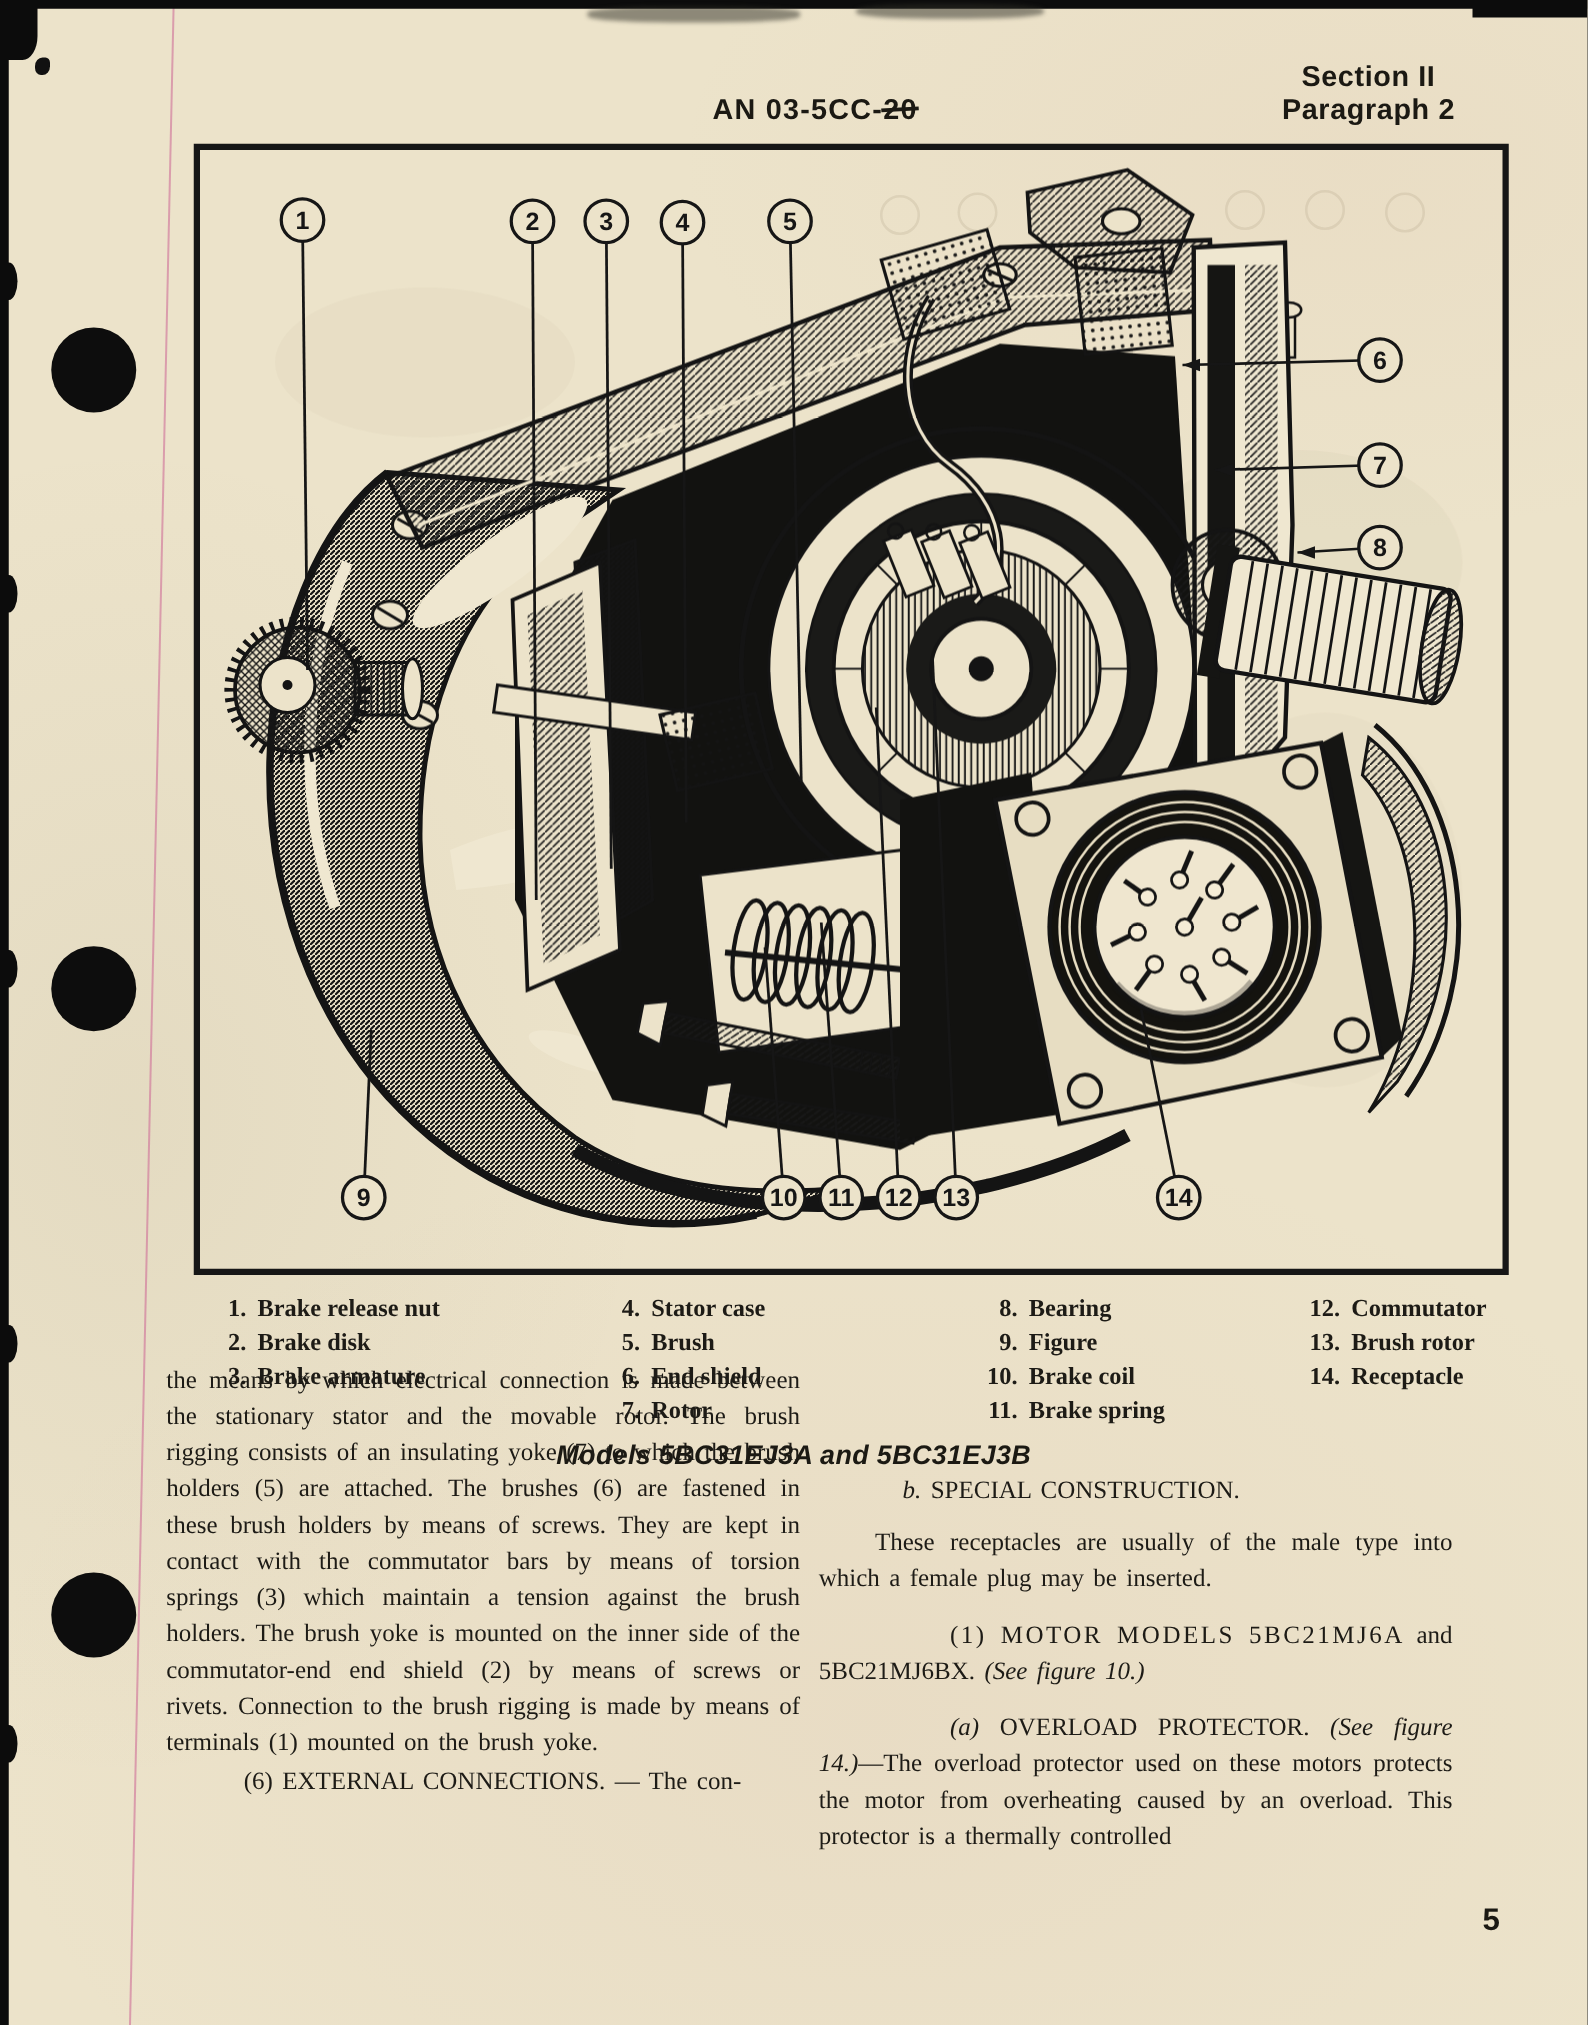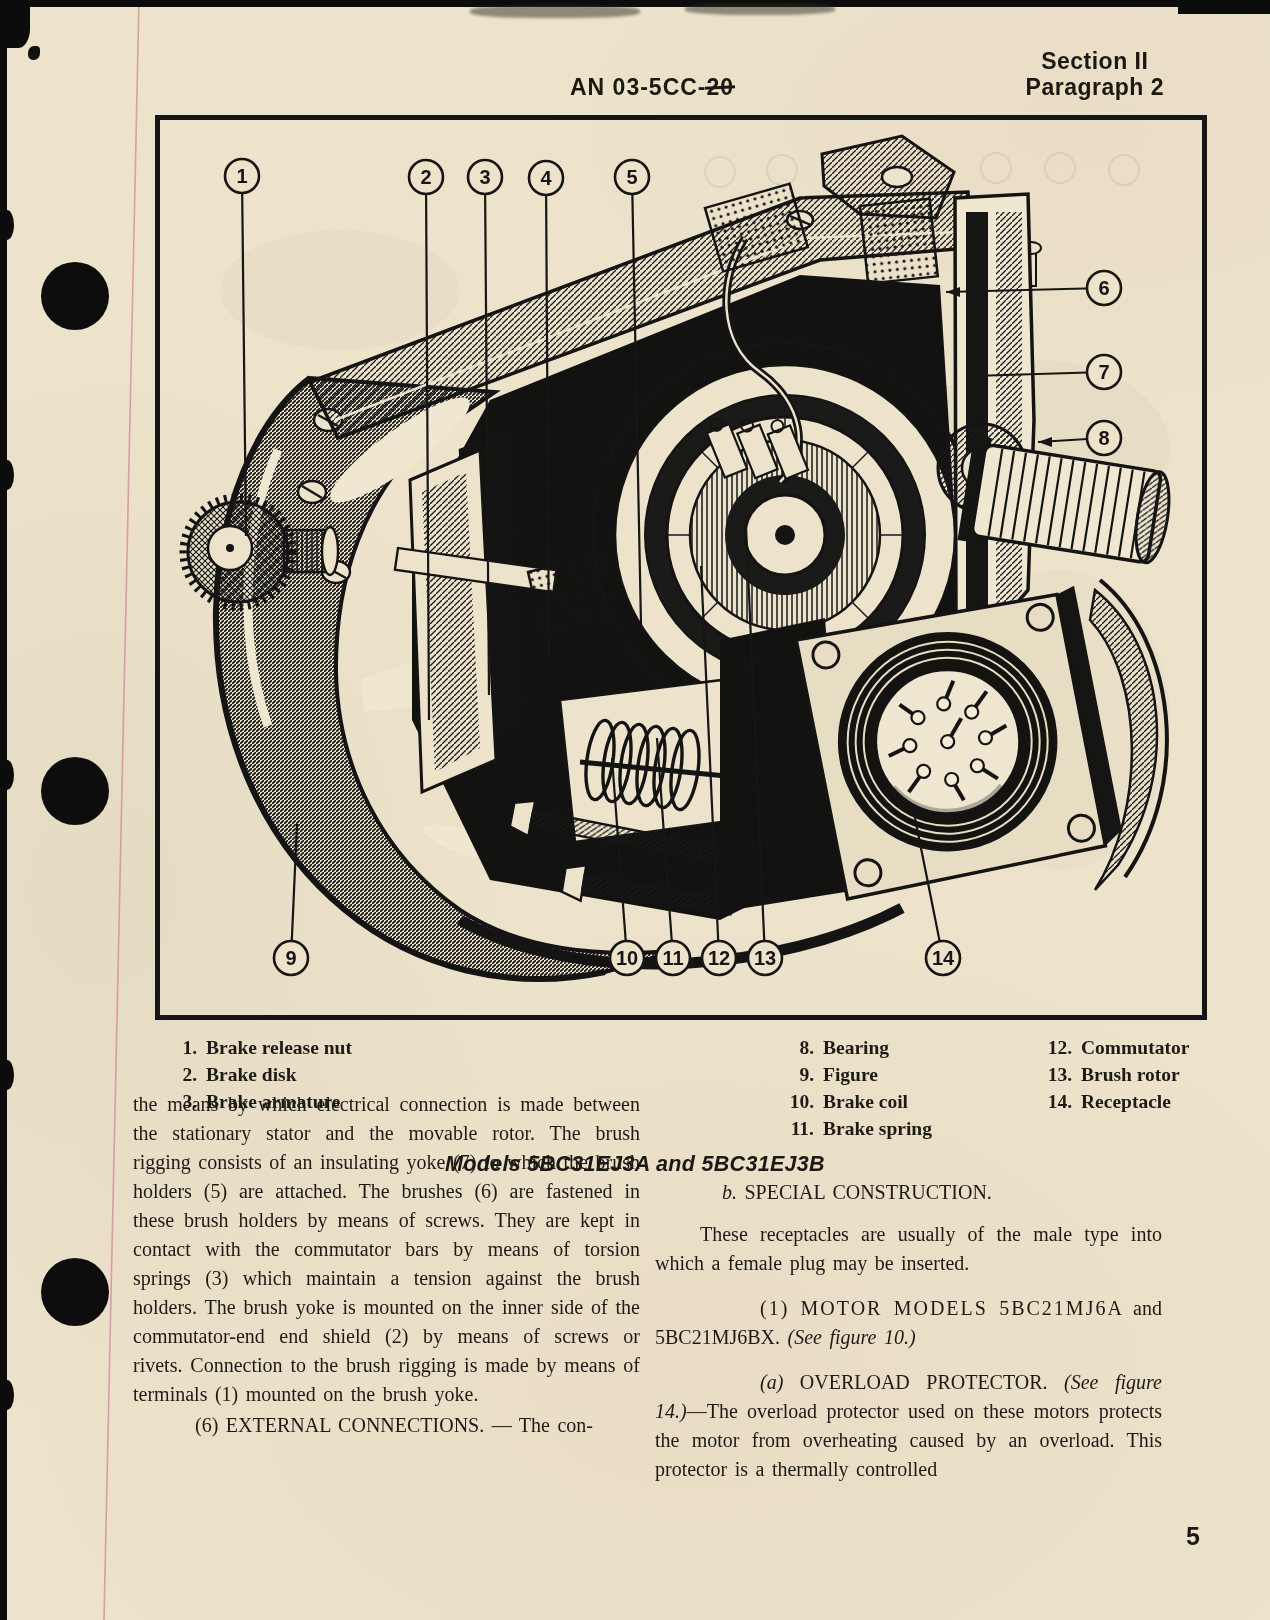--- a/index.html
+++ b/index.html
@@ -394,20 +394,26 @@
         </g>
     </svg>
   </div>
 
   <div class="abs" id="legend">
       <div class="legend-col" style="left: 10px;">
         <div class="legend-row"><span class="num">1.</span><span>Brake release nut</span></div>
         <div class="legend-row"><span class="num">2.</span><span>Brake disk</span></div>
         <div class="legend-row"><span class="num">3.</span><span>Brake armature</span></div>
       </div>
+      <div class="legend-col" style="left: 325px;">
+        <div class="legend-row"><span class="num">4.</span><span>Stator case</span></div>
+        <div class="legend-row"><span class="num">5.</span><span>Brush</span></div>
+        <div class="legend-row"><span class="num">6.</span><span>End shield</span></div>
+        <div class="legend-row"><span class="num">7.</span><span>Rotor</span></div>
+      </div>
       <div class="legend-col" style="left: 627px;">
         <div class="legend-row"><span class="num">8.</span><span>Bearing</span></div>
         <div class="legend-row"><span class="num">9.</span><span>Figure</span></div>
         <div class="legend-row"><span class="num">10.</span><span>Brake coil</span></div>
         <div class="legend-row"><span class="num">11.</span><span>Brake spring</span></div>
       </div>
       <div class="legend-col" style="left: 885px;">
         <div class="legend-row"><span class="num">12.</span><span>Commutator</span></div>
         <div class="legend-row"><span class="num">13.</span><span>Brush rotor</span></div>
         <div class="legend-row"><span class="num">14.</span><span>Receptacle</span></div>

